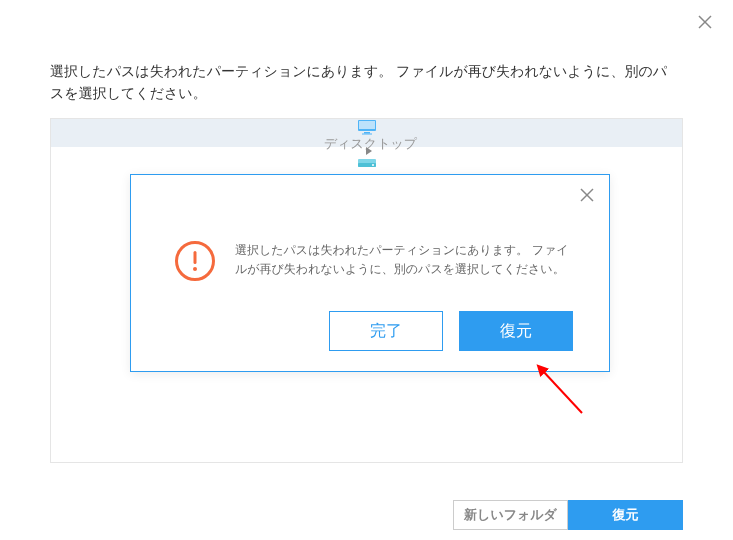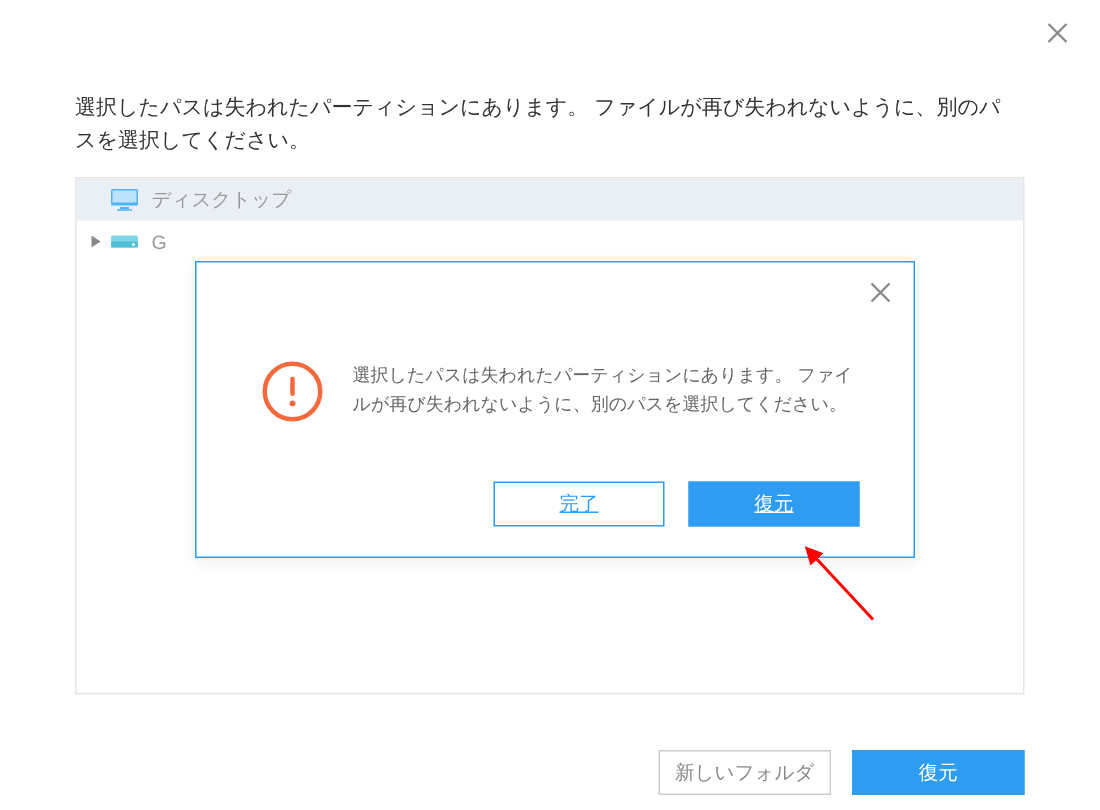--- a/index.html
+++ b/index.html
@@ -38,20 +38,21 @@
       height: 345px;
       border: 1px solid #e5e5e5;
     }
     .tree-row {
       display: flex;
       align-items: center;
       height: 28px;
       padding-left: 8px;
       font-size: 13px;
       color: #999;
+      flex-direction: column;
     }
     .tree-row.selected { background: #e9eff5; }
     .tree-expand {
       width: 10px;
       height: 10px;
       margin-right: 4px;
       color: #888;
       display: flex;
       align-items: center;
       justify-content: center;
@@ -64,21 +65,21 @@
       margin-right: 6px;
       display: flex;
       align-items: center;
     }
     .tree-label { color: #999; }
     .footer {
       position: absolute;
       bottom: 10px;
       right: 50px;
       display: flex;
-      gap: 14px;
+      font-weight: bold;
     }
     .btn {
       width: 115px;
       height: 30px;
       border: 1px solid #ccc;
       background: #fff;
       color: #888;
       font-size: 13px;
       cursor: pointer;
       display: flex;
@@ -136,27 +137,26 @@
     }
     .alert-buttons {
       position: absolute;
       bottom: 20px;
       right: 36px;
       display: flex;
       gap: 16px;
     }
     .alert-btn {
       width: 114px;
-      height: 30px;
-      font-size: 13px;
-      cursor: pointer;
-      display: flex;
-      align-items: center;
-      justify-content: center;
-      text-decoration: underline;
+      height: 40px;
+      font-size: 16px;
+      cursor: pointer;
+      display: flex;
+      align-items: center;
+      justify-content: center;
     }
     .alert-btn.secondary {
       border: 1px solid #2e9cf0;
       background: #fff;
       color: #2e9cf0;
     }
     .alert-btn.primary {
       background: #2e9cf0;
       border: 1px solid #2e9cf0;
       color: #fff;

